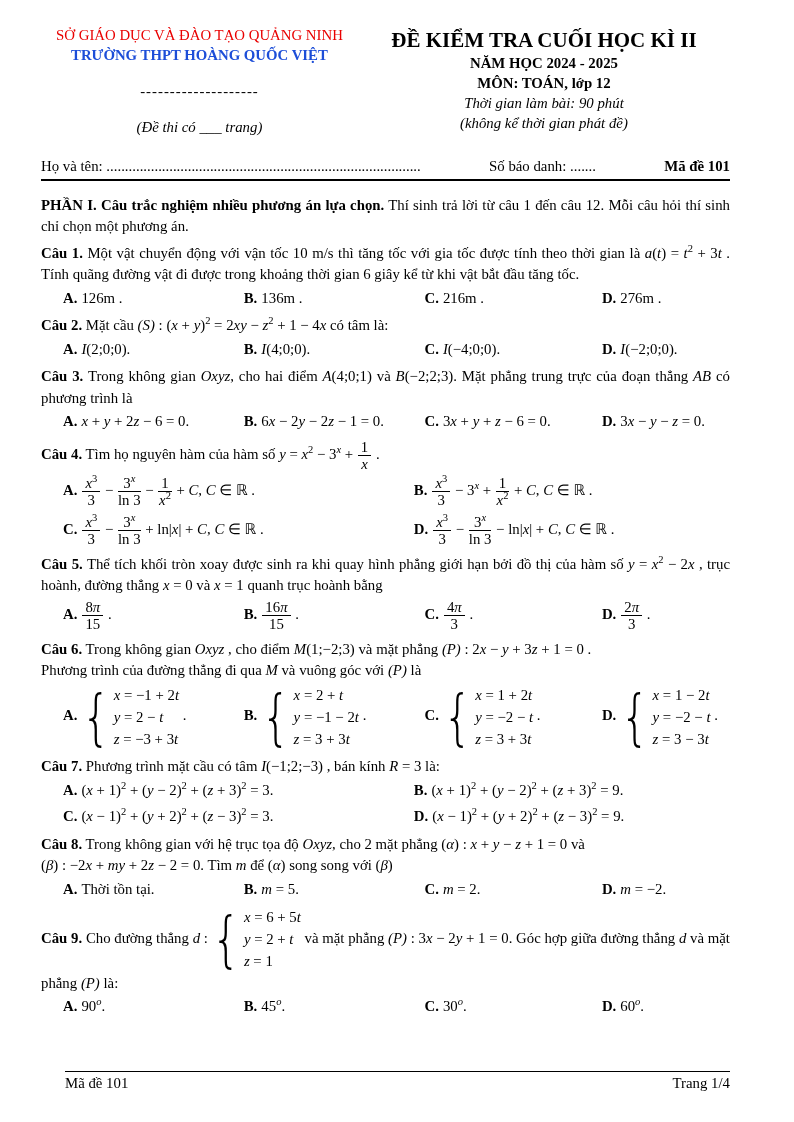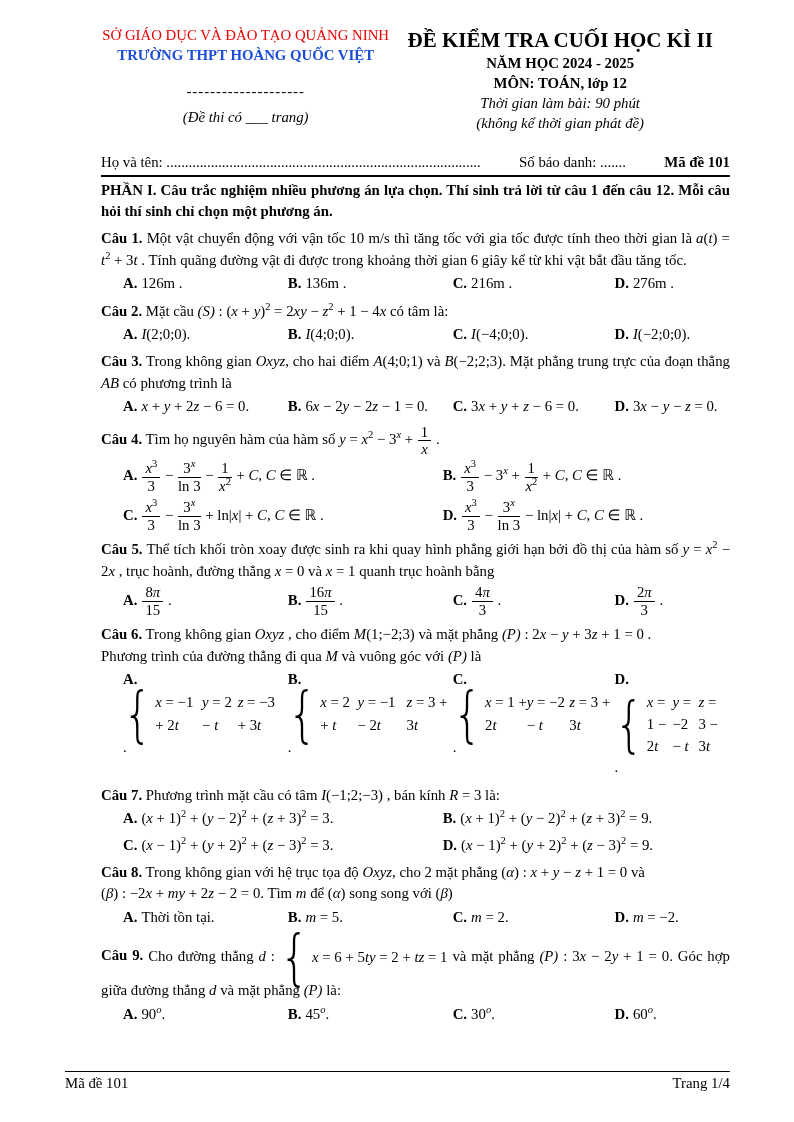--- a/index.html
+++ b/index.html
@@ -1,55 +1,55 @@
 <!DOCTYPE html>
 <html><head>
 <meta charset="utf-8">
 <style>
   html,body{margin:0;padding:0;background:#fff;}
   body{
     width:794px;height:1122px;position:relative;overflow:hidden;
     font-family:"Liberation Serif", serif;font-size:14.8px;color:#000;
   }
-  .page{padding:26px 64px 0 101px;}
+  .page{padding:26px 64px 0 41px;}
   
   .header{display:flex;align-items:flex-start;}
   .h-left{width:46%;text-align:center;line-height:1.35;}
   .h-right{width:54%;text-align:center;line-height:1.35;}
   .red{color:#e90000;}
   .bold{font-weight:bold;}
   .ital{font-style:italic;}
   .dashes{margin-top:16px;letter-spacing:1px;}
-  .h-note{font-style:italic;margin-top:6px;font-family:Liberation Serif, serif;}
+  .h-note{font-style:italic;margin-top:16px;font-family:Liberation Serif, serif;}
   .h-right .t1{font-size:21px;}
   
   .info-row{
     display:flex;justify-content:space-between;align-items:flex-end;
     margin-top:20px;padding-bottom:4px;border-bottom:2.5px solid #000;
   }
   
-  .part-heading{margin-top:3px;text-align:justify;line-height:1.42;font-weight:bold;}
+  .part-heading{margin-top:14px;text-align:justify;line-height:1.42;}
   
   .question{margin-top:6px;}
   .stem{text-align:justify;line-height:1.45;}
   .qlabel{font-weight:bold;}
   .options{display:grid;padding-left:22px;margin-top:2px;column-gap:4px;}
   .cols-4{grid-template-columns:26.5% 26.5% 26% 18%;}
   .cols-2{grid-template-columns:52% 48%;row-gap:5px;}
   .option{line-height:1.45;}
   .olabel{font-weight:bold;margin-right:4px;}
   
   i{font-style:italic;}
   sup{font-size:10.5px;line-height:0;}
   .frac{display:inline-block;vertical-align:middle;text-align:center;line-height:1.12;padding:0 1px;}
   .frac .num{display:block;border-bottom:1px solid #000;padding:0 3px 0px;}
   .frac .den{display:block;padding-top:0px;}
   .cases{display:inline-flex;align-items:center;vertical-align:middle;text-align:left;}
   .cbrace{font-family:"DejaVu Sans",sans-serif;font-size:46px;font-weight:200;line-height:1;transform:scaleY(1.3);transform-origin:center;margin-right:3px;}
-  .crows{display:inline-flex;flex-direction:row;line-height:1.5;}
+  .crows{display:inline-flex;flex-direction:column;line-height:1.5;}
   
   .footer{
     position:absolute;left:65px;right:64px;bottom:30px;
     border-top:1.6px solid #000;display:flex;justify-content:space-between;
     padding-top:3px;
   }
 </style>
 </head>
 <body>
 

